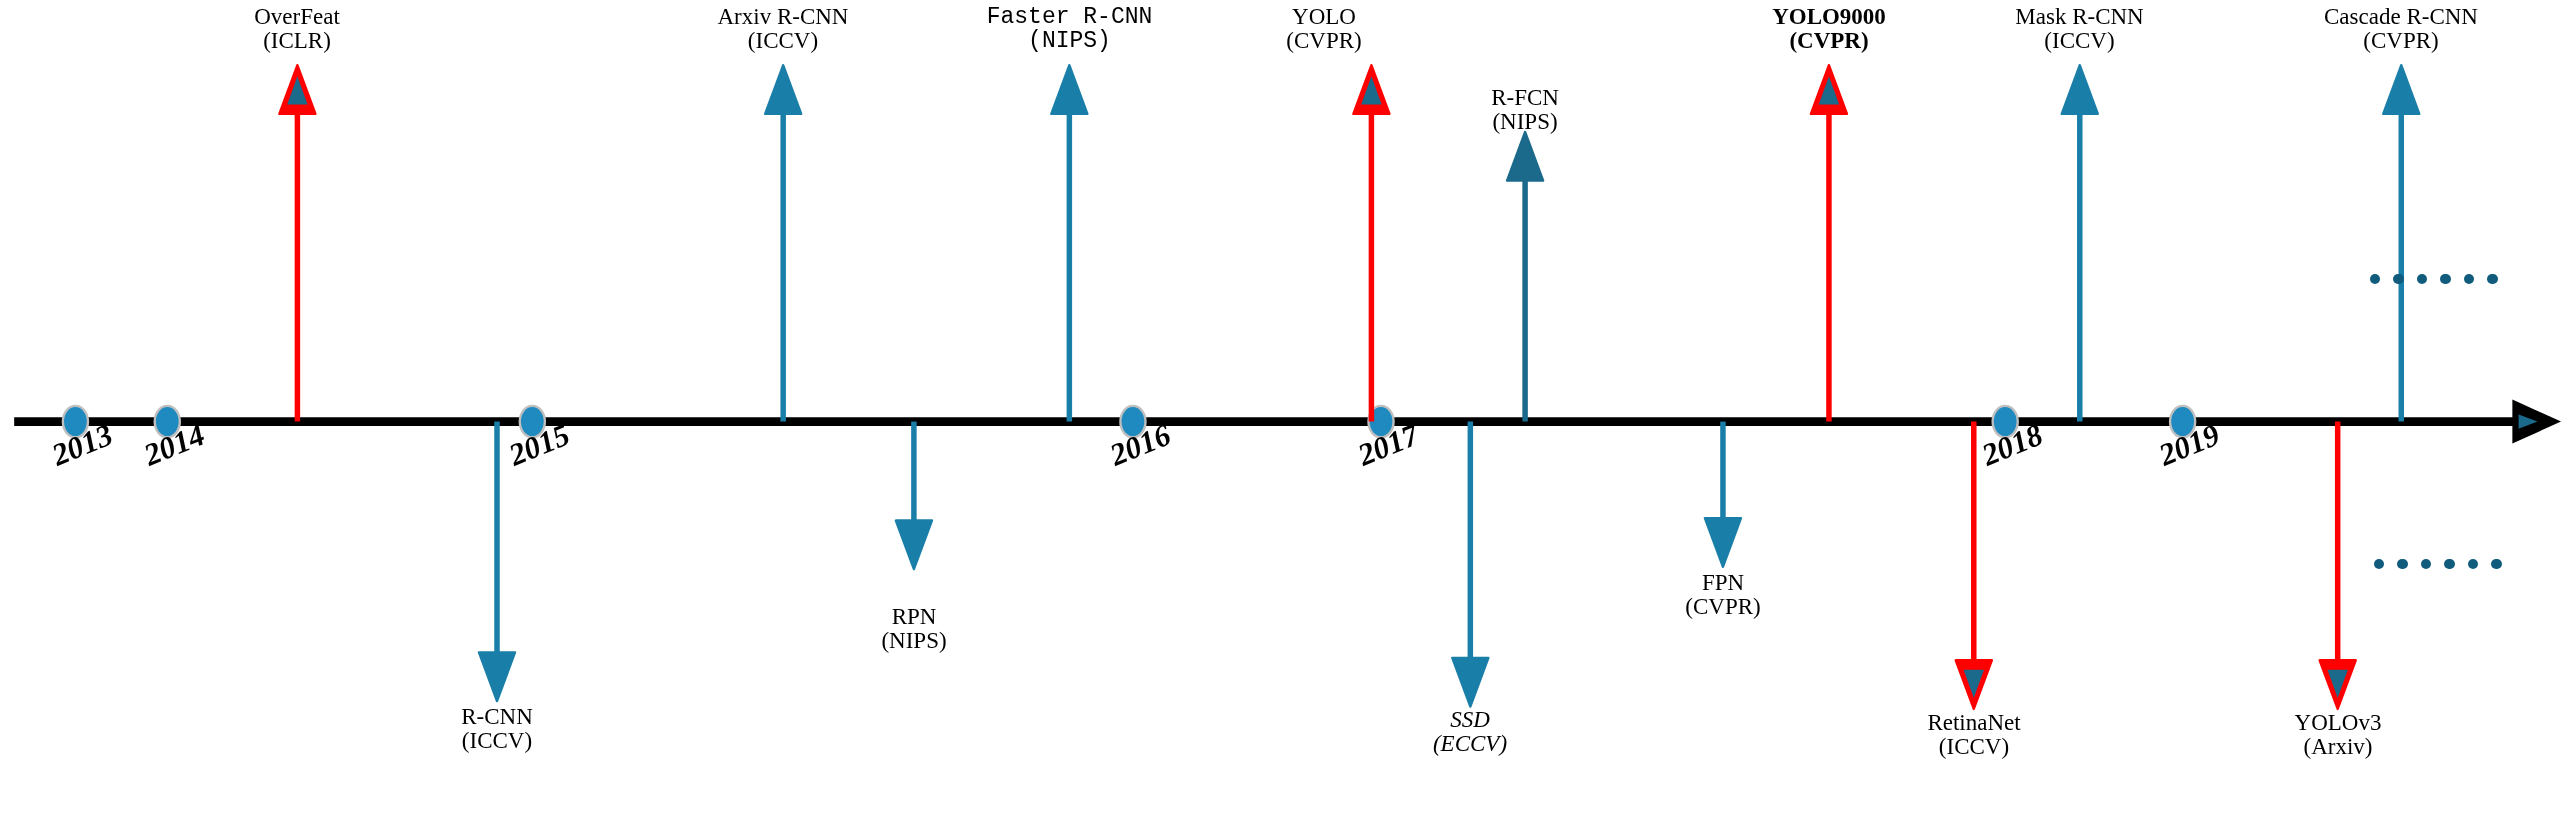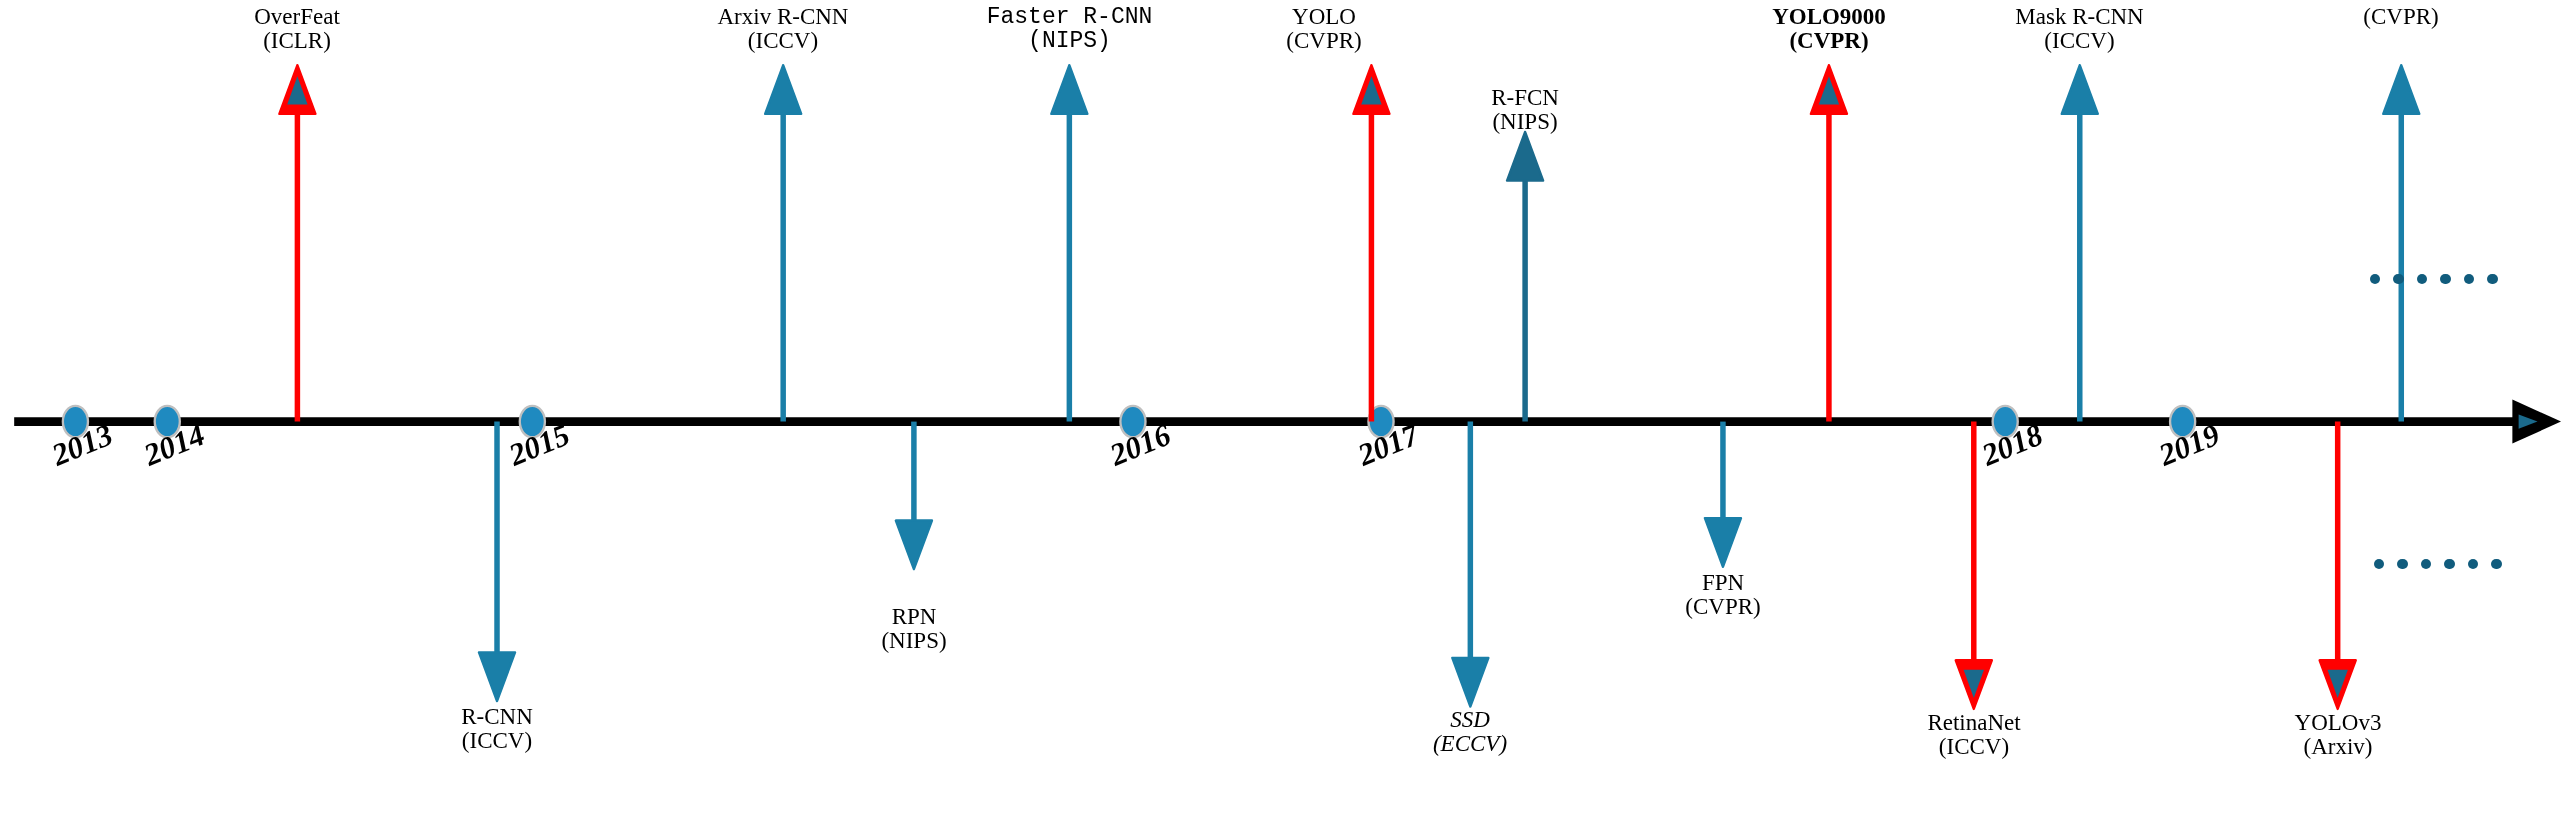--- a/index.html
+++ b/index.html
@@ -167,20 +167,21 @@
       </div>
       <div class="lbl" style="width: 220px; left: 1864px; top: 711px;">
         <span class="ln">RetinaNet</span>
         <span class="ln">(ICCV)</span>
       </div>
       <div class="lbl" style="width: 251px; left: 1954px; top: 4.7px;">
         <span class="ln">Mask R-CNN</span>
         <span class="ln">(ICCV)</span>
       </div>
       <div class="lbl" style="width: 298px; left: 2252px; top: 4.7px;">
+        <span class="ln">Cascade  R-CNN</span>
         <span class="ln">(CVPR)</span>
       </div>
       <div class="lbl" style="width: 220px; left: 2228px; top: 711px;">
         <span class="ln">YOLOv3</span>
         <span class="ln">(Arxiv)</span>
       </div>
       <div class="dots" style="left: 2370px; top: 274px;">
         <i style="background: rgb(17, 92, 125);"></i>
         <i style="background: rgb(17, 92, 125);"></i>
         <i style="background: rgb(17, 92, 125);"></i>

